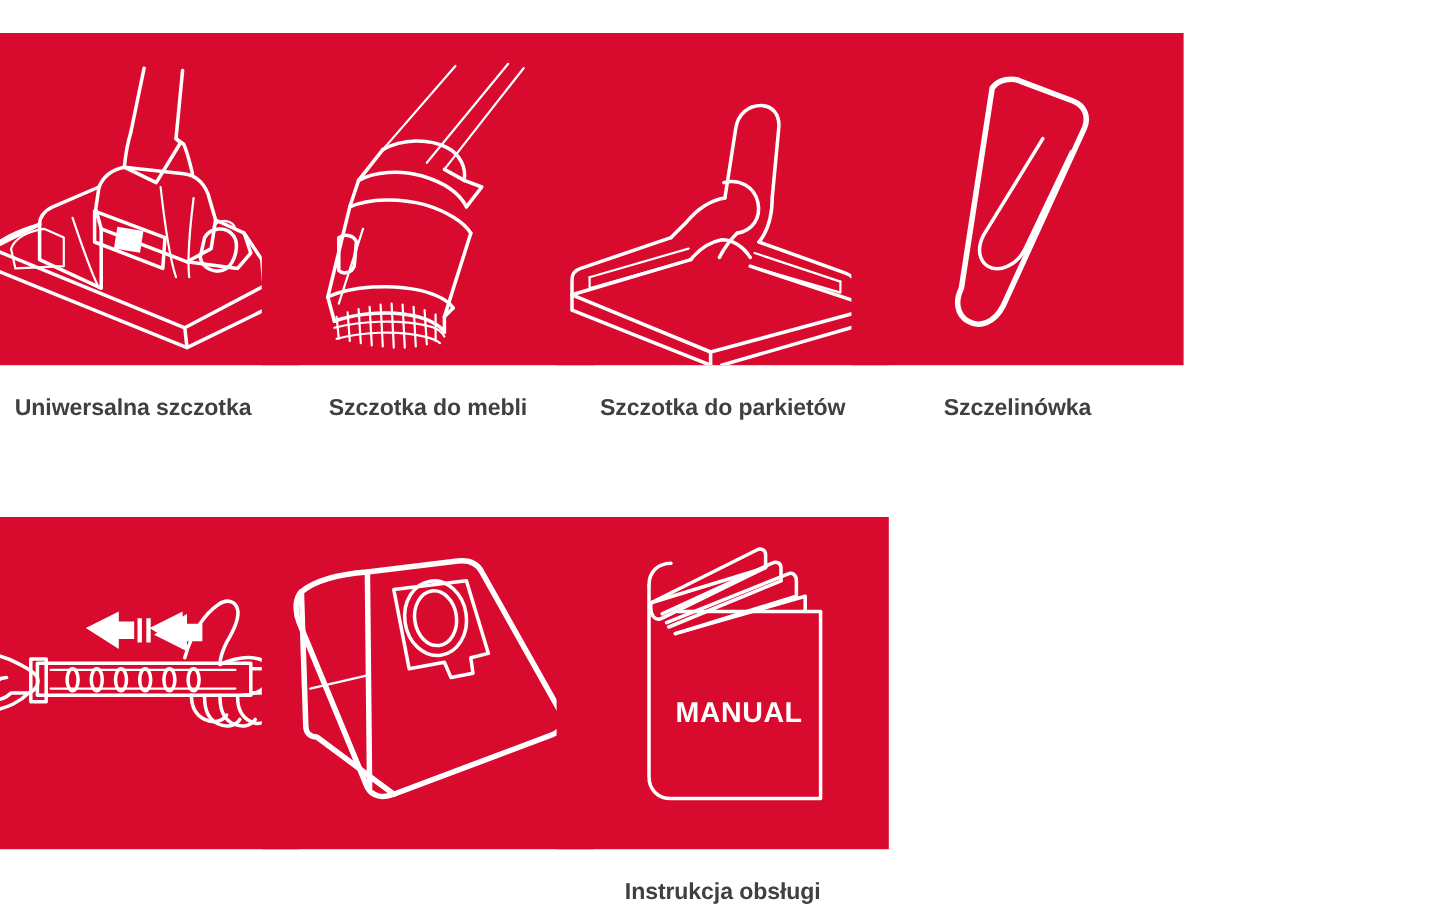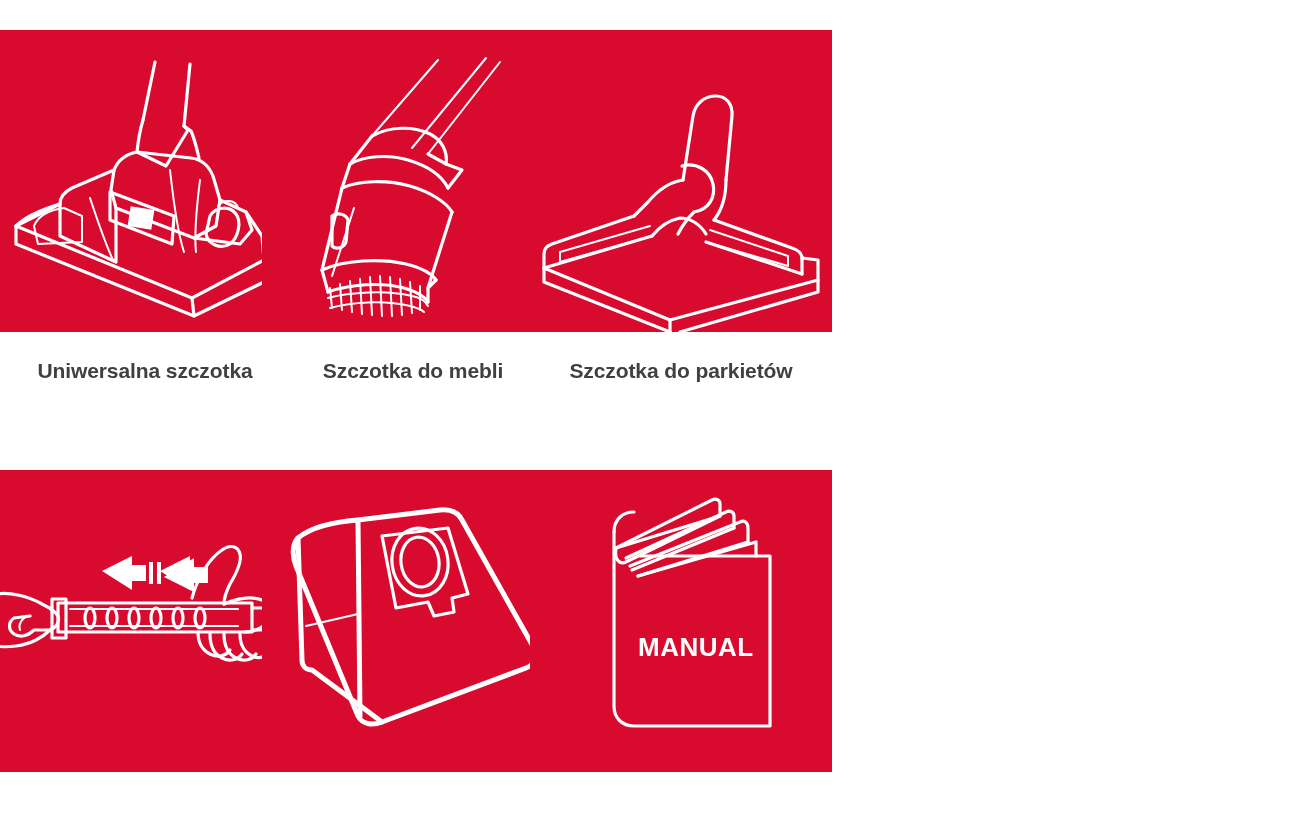--- a/index.html
+++ b/index.html
@@ -29,21 +29,21 @@
     padding-left: 18px;
     box-sizing: border-box;
   }
   #row-1 { top: 30px; }
   #row-2 { top: 470px; }
 
   .cell {
     width: 254px;
     display: flex;
     flex-direction: column;
-    align-items: center;
+    align-items: flex-end;
   }
   .tile {
     width: 302px;
     height: 302px;
     background: #d80a2e;
     position: relative;
     overflow: hidden;
     box-sizing: border-box;
     padding-left: 36px;
   }
@@ -223,20 +223,31 @@
 
           <path class="ink-thin" d="M258 226 L180 200"></path>
           <path class="ink-thin" d="M258 226 L258 236 L176 212"></path>
 
           <path class="ink" d="M122 206 C130 196 140 190 150 188 C160 188 170 194 176 204"></path>
         </svg>
       </div>
       <div class="caption">Szczotka do parkietów</div>
     </div>
 
+    <div class="cell">
+      <div class="tile">
+        <svg viewBox="0 0 302 302">
+
+          <path class="ink-thick" d="M128 50 C134 42 146 40 154 44 L202 62 C212 66 216 76 212 86 L138 248 C130 264 116 268 106 262 C96 256 94 244 100 232 Z"></path>
+
+          <path class="ink" d="M200 108 L158 196 C150 212 134 218 124 212 C116 207 114 196 120 184 L174 96"></path>
+        </svg>
+      </div>
+      <div class="caption">Szczelinówka</div>
+    </div>
 
   </div>
 
   <div class="grid-row" id="row-2">
 
     <div class="cell">
       <div class="tile">
         <svg viewBox="0 0 302 302">
 
           <path class="ink-fill" d="M108 101 L138 86 L138 95 L152 95 L152 111 L138 111 L138 120 Z"></path>
@@ -311,17 +322,18 @@
           <path class="ink" d="M204 58 L102 100"></path>
 
           <path class="ink" d="M100 96 L210 52 C214 50 218 52 218 58 L218 72"></path>
           <path class="ink" d="M218 72 L108 106"></path>
 
           <path class="ink" d="M108 106 L226 72 L226 86"></path>
 
           <text class="manual-word" x="108" y="186">MANUAL</text>
         </svg>
       </div>
+      <div class="caption">Instrukcja obsługi</div>
     </div>
 
   </div>
 
 </div>
 
 </body></html>

